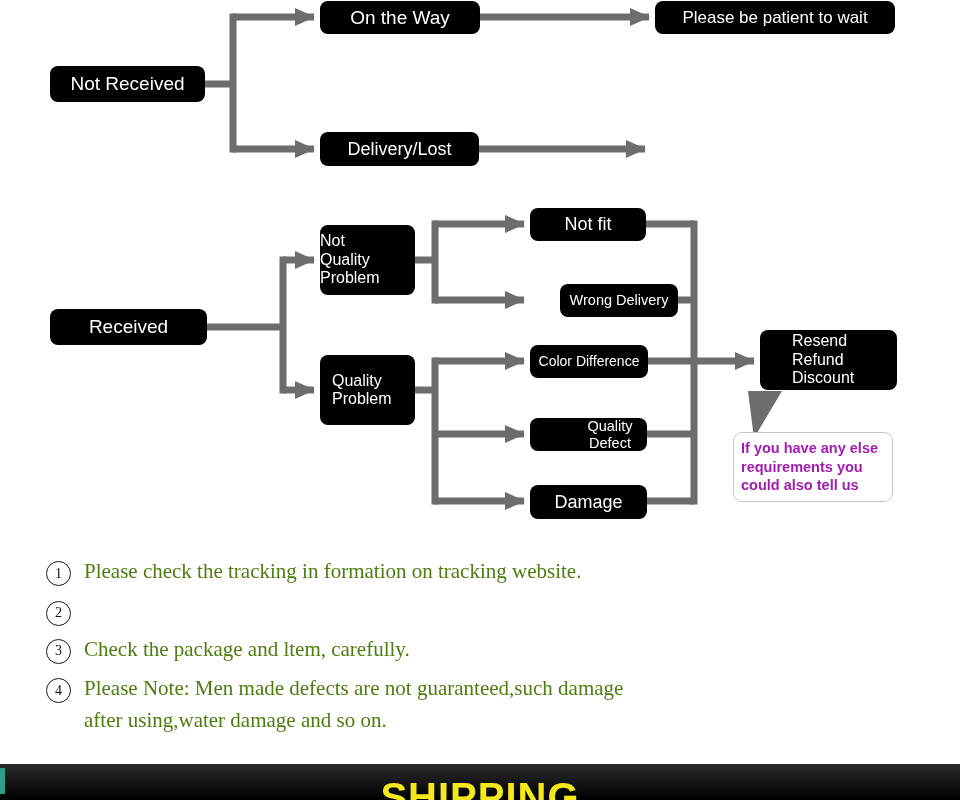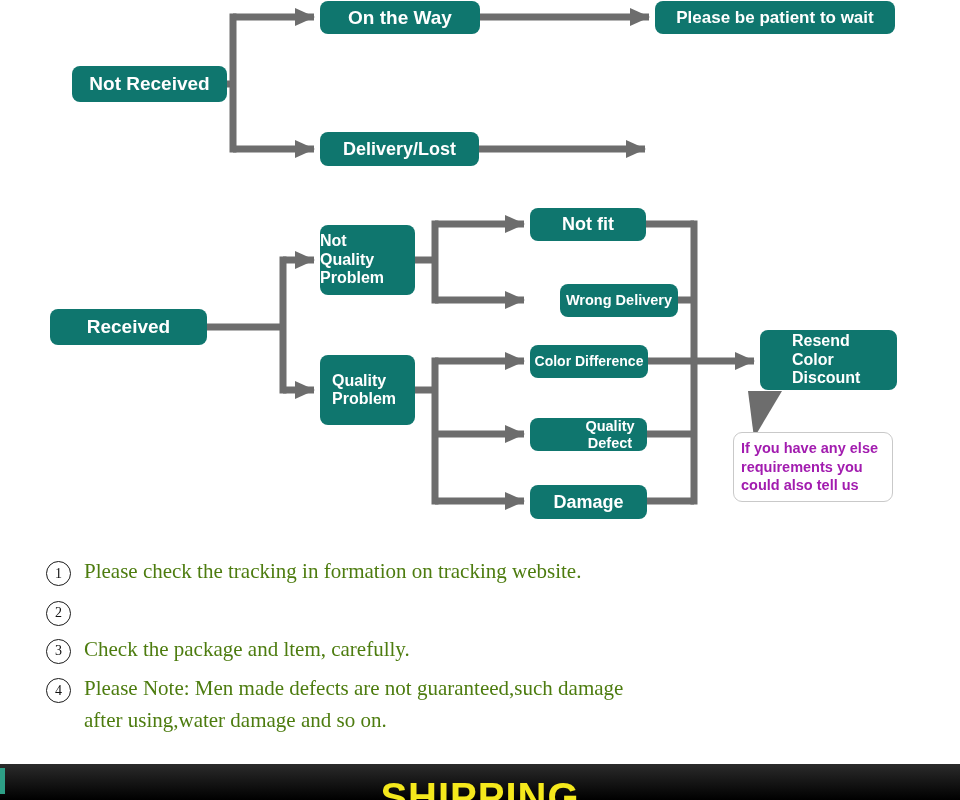--- a/index.html
+++ b/index.html
@@ -1,24 +1,24 @@
 <!DOCTYPE html>
 <html><head>
 <meta charset="utf-8">
 <style>
   html,body{margin:0;padding:0;background:#fff;}
   .stage{position:relative;width:960px;height:800px;background:#fff;overflow:hidden;
          font-family:"Liberation Sans",sans-serif;}
   .connectors{position:absolute;left:0;top:0;}
-  .node{position:absolute;background:#0f766e;color:#fff;border-radius:8px;
-        font-weight:bold;display:flex;align-items:center;justify-content:center;
+  .node{position:absolute;background:#000000;color:#fff;border-radius:8px;
+        font-weight:normal;display:flex;align-items:center;justify-content:center;
         text-align:center;white-space:pre-line;line-height:1.15;box-sizing:border-box;}
   #on-the-way{left:320px;top:1px;width:160px;height:33px;font-size:19px;}
   #be-patient{left:655px;top:1px;width:240px;height:33px;font-size:17px;}
-  #not-received{left:50px;top:66px;width:155px;height:36px;font-size:19px;margin-left:22px;}
+  #not-received{left:50px;top:66px;width:155px;height:36px;font-size:19px;}
   #received-lost{left:320px;top:132px;width:159px;height:34px;font-size:18px;}
   #received-refund{left:651px;top:132px;width:246px;height:34px;font-size:18px;}
   #received{left:50px;top:309px;width:157px;height:36px;font-size:19px;}
   #not-quality-problem{left:320px;top:225px;width:95px;height:70px;font-size:16px;
         justify-content:flex-start;text-align:left;}
   #quality-problem{left:320px;top:355px;width:95px;height:70px;font-size:16px;
         justify-content:flex-start;text-align:left;padding-left:12px;}
   #not-fit{left:530px;top:208px;width:116px;height:33px;font-size:18px;}
   #wrong-delivery{left:560px;top:284px;width:118px;height:33px;font-size:14.5px;}
   #color-difference{left:530px;top:345px;width:118px;height:33px;font-size:14px;}
@@ -99,21 +99,21 @@
 Quality
 Problem</div>
   <div class="node" id="quality-problem">Quality
 Problem</div>
   <div class="node" id="not-fit">Not fit</div>
   <div class="node" id="wrong-delivery">Wrong Delivery</div>
   <div class="node" id="color-difference">Color Difference</div>
   <div class="node" id="quality-defect">Quality Defect</div>
   <div class="node" id="damage">Damage</div>
   <div class="node" id="resend">Resend
-Color
+Refund
 Discount</div>
 
   <div class="bubble">If you have any else requirements you could also tell us</div>
 
   <div class="notes">
     <div class="note">
       <span class="circle-num">1</span>
       <span class="note-text">Please check the tracking in formation on tracking website.</span>
     </div>
     <div class="note">

